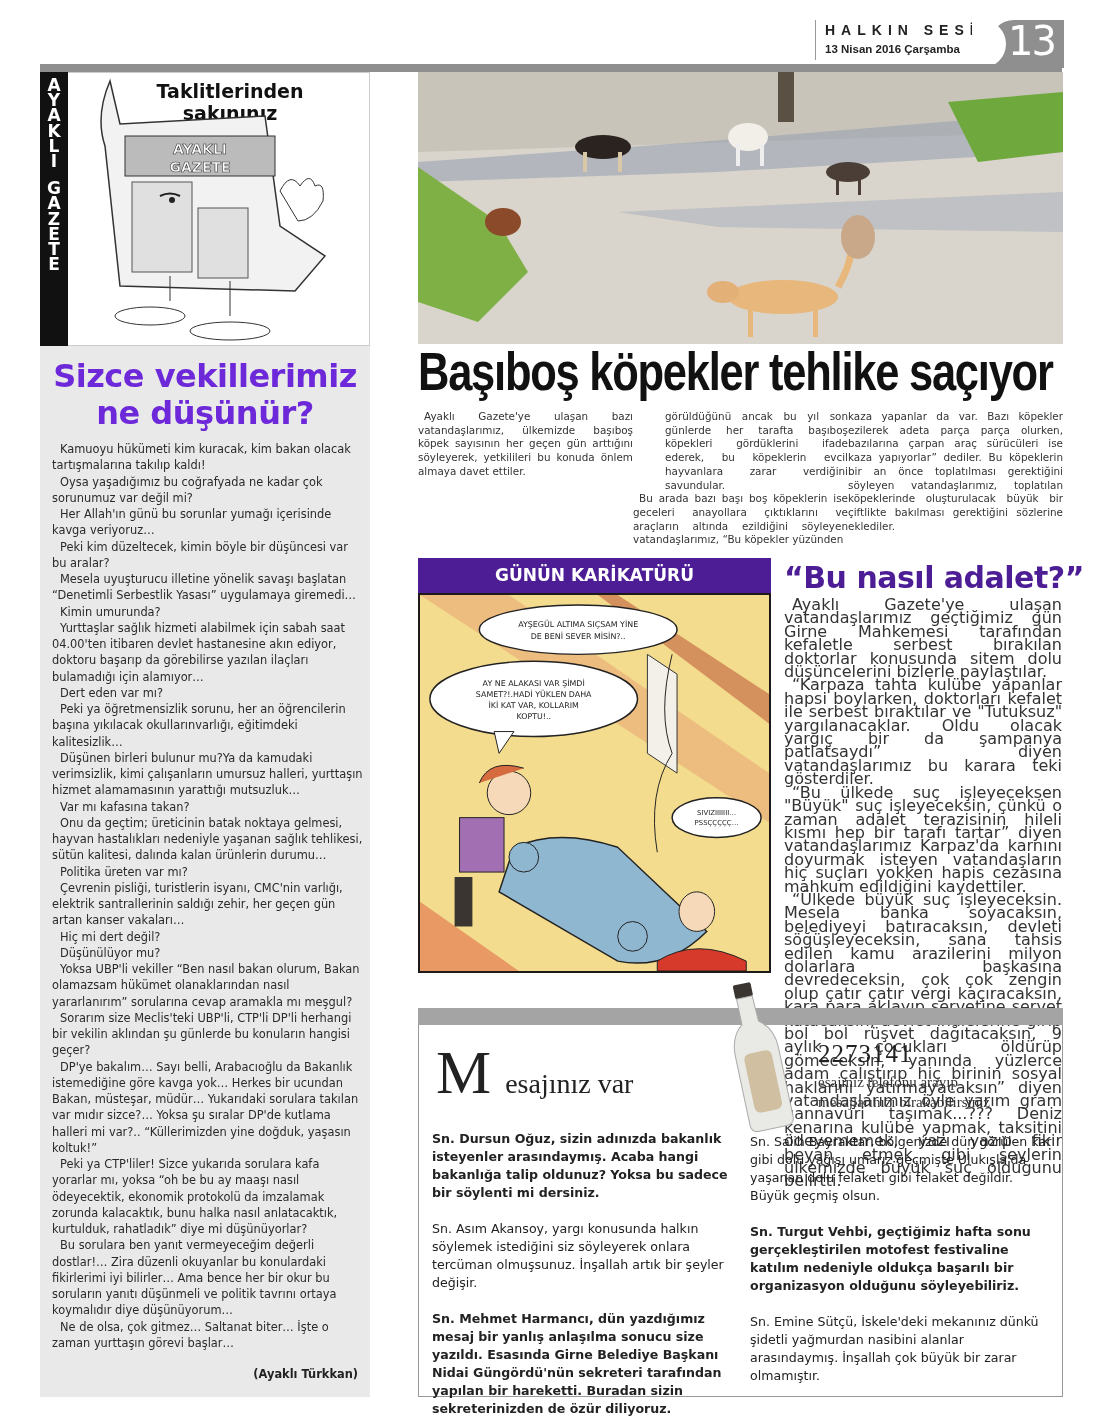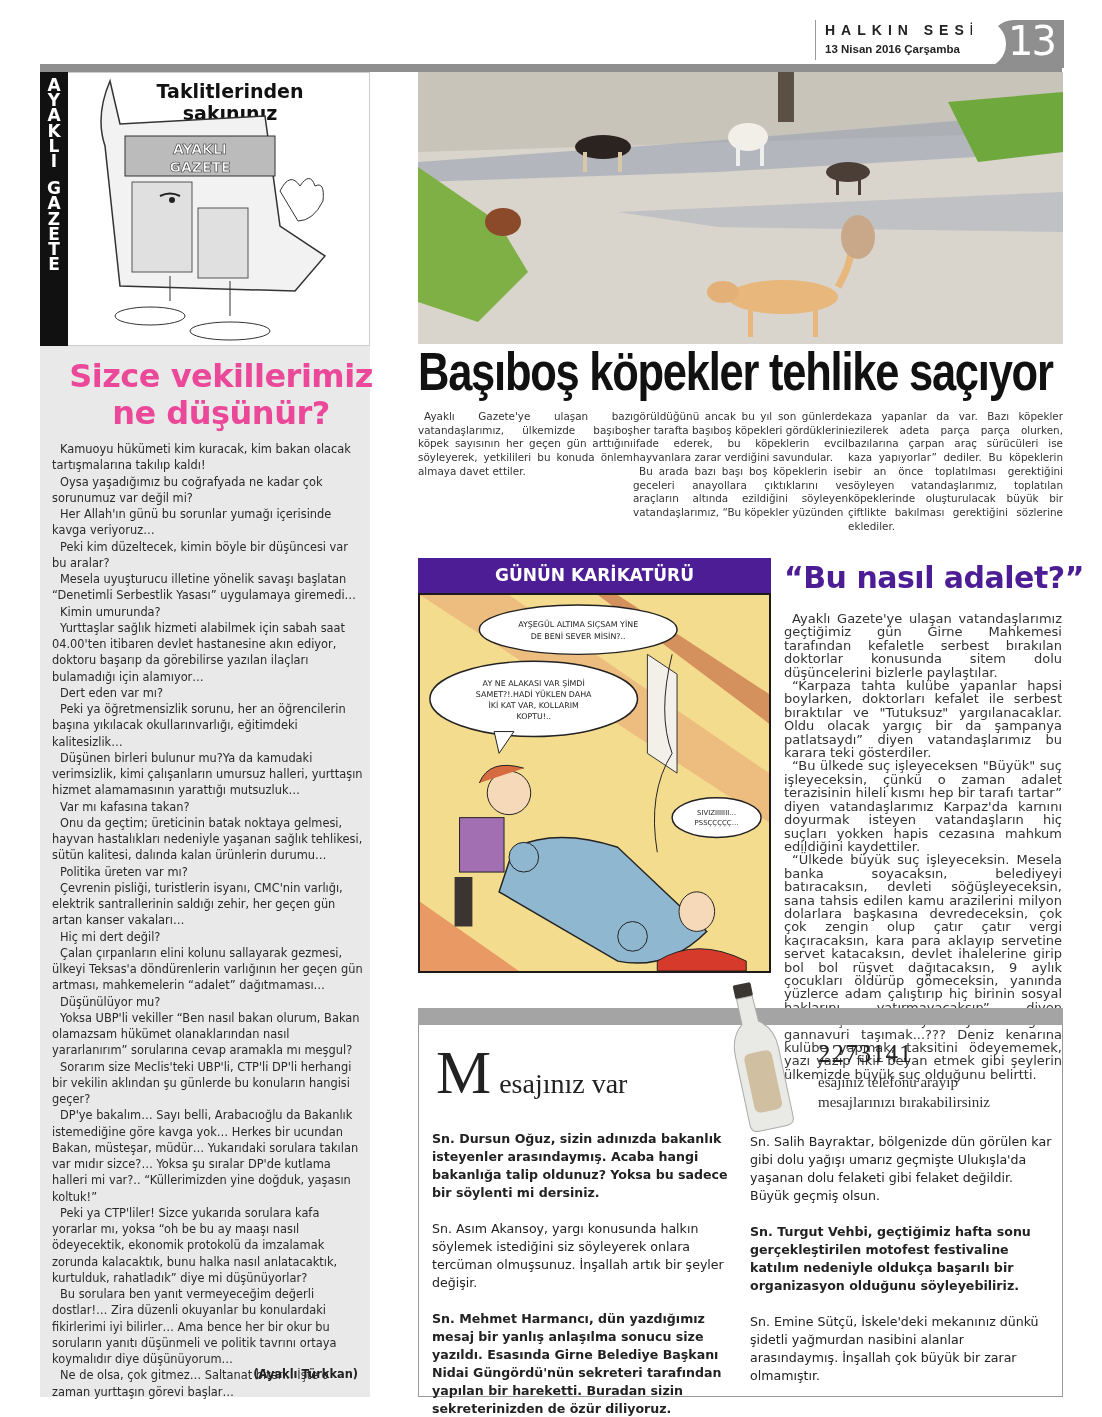--- a/index.html
+++ b/index.html
@@ -14,47 +14,47 @@
   .page-tab { left: 990px; top: 20px; width: 74px; height: 48px; background: #8f8f8f; border-radius: 24px 0 0 0; }
   .page-tab-cut { left: 972px; top: 20px; width: 34px; height: 48px; background: #fff; border-radius: 0 24px 24px 0; }
   .page-num { left: 1008px; top: 18px; font-size: 40px; color: #fff; font-family: "DejaVu Sans", sans-serif; letter-spacing: -2px; }
 
   
   .left-col { left: 40px; top: 72px; width: 330px; height: 1325px; background: #e9e9e9; }
   .logo-box { left: 40px; top: 72px; width: 330px; height: 274px; background: #fff; border: 1px solid #ccc; }
   .vert-strip { left: 40px; top: 72px; width: 28px; height: 274px; background: #111; display: flex; flex-direction: column; align-items: center; padding-top: 6px; }
   .vert-strip span { color: #fff; font-weight: bold; font-size: 17px; line-height: 15.2px; font-family: "DejaVu Sans", sans-serif; }
   .cartoon-top { left: 80px; top: 76px; width: 285px; height: 266px; }
-  .sizce-title { left: 48px; top: 358px; width: 314px; text-align: center; font-size: 32px; font-weight: bold; line-height: 37px; color: #ec4899; font-family: "DejaVu Sans", sans-serif; letter-spacing: -0.5px; margin-left: 16px; }
+  .sizce-title { left: 48px; top: 358px; width: 314px; text-align: center; font-size: 32px; font-weight: bold; line-height: 37px; color: #6d28d9; font-family: "DejaVu Sans", sans-serif; letter-spacing: -0.5px; }
   .sizce-body { left: 52px; top: 441px; width: 312px; font-size: 11.4px; line-height: 16.25px; color: #2a2a2a; font-family: "DejaVu Sans", sans-serif; }
   .sizce-body p { text-indent: 8px; }
   .sizce-author { left: 52px; top: 1367px; width: 306px; text-align: right; font-size: 11.4px; font-weight: bold; font-family: "DejaVu Sans", sans-serif; }
 
   
   .photo { left: 418px; top: 72px; width: 645px; height: 272px; overflow: hidden; background: #d8d2c8; }
   .headline { left: 418px; top: 341px; width: 645px; font-family: "Liberation Sans", sans-serif; font-weight: bold; font-size: 53px; letter-spacing: -1.5px; color: #111; transform: scaleX(0.82); transform-origin: left top; white-space: nowrap; }
   .dog-cols { left: 418px; top: 410px; width: 645px; display: flex; font-size: 10.4px; line-height: 13.7px; color: #333; font-family: "DejaVu Sans", sans-serif; }
   .dog-cols .col { flex: 1; text-align: justify; }
   .dog-cols p { text-indent: 6px; }
 
   
   .kar-header { left: 418px; top: 558px; width: 353px; height: 35px; background: #4c1d95; color: #fff; text-align: center; font-size: 17px; font-weight: bold; line-height: 35px; font-family: "DejaVu Sans", sans-serif; }
   .kar-img { left: 418px; top: 593px; width: 353px; height: 380px; border: 2px solid #1e1a1a; background: #f3d98a; overflow: hidden; }
 
   
   .adalet-title { left: 784px; top: 560px; font-size: 30px; font-weight: bold; color: #4c1d95; font-family: "DejaVu Sans", sans-serif; letter-spacing: -0.5px; white-space: nowrap; }
-  .adalet-body { left: 784px; top: 612px; width: 278px; font-size: 13px; line-height: 13.4px; color: #333; text-align: justify; font-family: "DejaVu Sans", sans-serif; }
+  .adalet-body { left: 784px; top: 598px; width: 278px; font-size: 16px; line-height: 13.4px; color: #333; text-align: justify; font-family: "DejaVu Sans", sans-serif; }
   .adalet-body p { text-indent: 8px; }
 
   
   .mes-bar { left: 418px; top: 1008px; width: 645px; height: 17px; background: #a4a4a4; }
   .mes-box { left: 418px; top: 1025px; width: 645px; height: 372px; border: 1px solid #999; border-top: none; }
   .mes-title { left: 436px; top: 1040px; display: flex; align-items: flex-end; color: #222; font-family: "Liberation Serif", serif; }
   .mes-title .big { font-size: 62px; line-height: 64px; }
-  .mes-title .rest { font-size: 28px; line-height: 40px; margin-left: 8px; }
+  .mes-title .rest { font-size: 28px; line-height: 40px; margin-left: 14px; }
   .bottle { left: 718px; top: 982px; width: 80px; height: 150px; }
   .phone { left: 818px; top: 1040px; font-size: 25px; color: #222; letter-spacing: 1px; font-family: "Liberation Serif", serif; }
   .phone-sub { left: 818px; top: 1072px; font-size: 15px; line-height: 20px; color: #333; font-family: "Liberation Serif", serif; }
   .mes-col { width: 305px; font-size: 12.6px; line-height: 18px; color: #222; font-family: "DejaVu Sans", sans-serif; }
   .mes-col p { margin-bottom: 18px; }
   .mes-col p.b { font-weight: bold; }
   .mes-left { left: 432px; top: 1130px; }
   .mes-right { left: 750px; top: 1133px; }
 </style>
 </head>
@@ -113,21 +113,20 @@
     <p>Kimin umurunda?</p>
     <p>Yurttaşlar sağlık hizmeti alabilmek için sabah saat 04.00'ten itibaren devlet hastanesine akın ediyor, doktoru başarıp da görebilirse yazılan ilaçları bulamadığı için alamıyor…</p>
     <p>Dert eden var mı?</p>
     <p>Peki ya öğretmensizlik sorunu, her an öğrencilerin başına yıkılacak okullarınvarlığı, eğitimdeki kalitesizlik…</p>
     <p>Düşünen birleri bulunur mu?Ya da kamudaki verimsizlik, kimi çalışanların umursuz halleri, yurttaşın hizmet alamamasının yarattığı mutsuzluk…</p>
     <p>Var mı kafasına takan?</p>
     <p>Onu da geçtim; üreticinin batak noktaya gelmesi, hayvan hastalıkları nedeniyle yaşanan sağlık tehlikesi, sütün kalitesi, dalında kalan ürünlerin durumu…</p>
     <p>Politika üreten var mı?</p>
     <p>Çevrenin pisliği, turistlerin isyanı, CMC'nin varlığı, elektrik santrallerinin saldığı zehir, her geçen gün artan kanser vakaları…</p>
     <p>Hiç mi dert değil?</p>
-    <p>Çalan çırpanların elini kolunu sallayarak gezmesi, ülkeyi Teksas'a döndürenlerin varlığının her geçen gün artması,  mahkemelerin “adalet” dağıtmaması…</p>
     <p>Düşünülüyor mu?</p>
     <p>Yoksa UBP'li vekiller “Ben nasıl bakan olurum, Bakan olamazsam hükümet olanaklarından nasıl yararlanırım” sorularına cevap aramakla mı meşgul?</p>
     <p>Sorarım size Meclis'teki UBP'li, CTP'li DP'li herhangi bir vekilin aklından şu günlerde bu konuların hangisi geçer?</p>
     <p>DP'ye bakalım… Sayı belli, Arabacıoğlu da Bakanlık istemediğine göre kavga yok… Herkes bir ucundan Bakan, müsteşar, müdür… Yukarıdaki sorulara takılan var mıdır sizce?… Yoksa şu sıralar DP'de kutlama halleri mi var?..  “Küllerimizden yine doğduk, yaşasın koltuk!”</p>
     <p>Peki ya CTP'liler! Sizce yukarıda sorulara kafa yorarlar mı, yoksa “oh be bu ay maaşı nasıl ödeyecektik, ekonomik protokolü da imzalamak zorunda kalacaktık, bunu halka nasıl anlatacaktık, kurtulduk, rahatladık” diye mi düşünüyorlar?</p>
     <p>Bu sorulara ben yanıt vermeyeceğim değerli dostlar!… Zira düzenli okuyanlar bu konulardaki fikirlerimi iyi bilirler… Ama bence her bir okur bu soruların yanıtı düşünmeli ve politik tavrını ortaya koymalıdır diye düşünüyorum…</p>
     <p>Ne de olsa, çok gitmez… Saltanat biter… İşte o zaman yurttaşın görevi başlar…</p>
   </div>
 <div class="abs sizce-author">(Ayaklı Türkkan)</div>
 
@@ -167,21 +166,21 @@
   <g>
       <ellipse cx="440" cy="165" rx="17" ry="22" fill="#c8a888"></ellipse>
     </g>
 </svg>
 <div class="abs headline">Başıboş köpekler tehlike saçıyor</div>
 <div class="abs dog-cols" id="dog-cols">
     <div class="col">
       <p>Ayaklı Gazete'ye ulaşan bazı vatandaşlarımız, ülkemizde başıboş köpek sayısının her geçen gün arttığını söyleyerek, yetkilileri bu konuda önlem almaya davet ettiler.</p>
     </div>
     <div class="col">
-      <p style="text-indent: 0px;">görüldüğünü ancak bu yıl son günlerde her tarafta başıboş köpekleri gördüklerini ifade ederek, bu köpeklerin evcil hayvanlara zarar verdiğini savundular.</p>
+      <p style="text-indent: 0px; margin-left: 32px;">görüldüğünü ancak bu yıl son günlerde her tarafta başıboş köpekleri gördüklerini ifade ederek, bu köpeklerin evcil hayvanlara zarar verdiğini savundular.</p>
       <p>Bu arada bazı başı boş köpeklerin ise geceleri anayollara çıktıklarını ve araçların altında ezildiğini söyleyen vatandaşlarımız, “Bu köpekler yüzünden</p>
     </div>
     <div class="col">
       <p style="text-indent: 0px;">kaza yapanlar da var. Bazı köpekler ezilerek adeta parça parça olurken, bazılarına çarpan araç sürücüleri ise kaza yapıyorlar” dediler. Bu köpeklerin bir an önce toplatılması gerektiğini söyleyen vatandaşlarımız, toplatılan köpeklerinde oluşturulacak büyük bir çiftlikte bakılması gerektiğini sözlerine eklediler.</p>
     </div>
   </div>
 
 <div class="abs kar-header">GÜNÜN KARİKATÜRÜ</div>
 <svg class="abs kar-img" viewBox="0 0 353 380" preserveAspectRatio="none">
   <rect width="353" height="380" fill="#f4dc8e"></rect>

